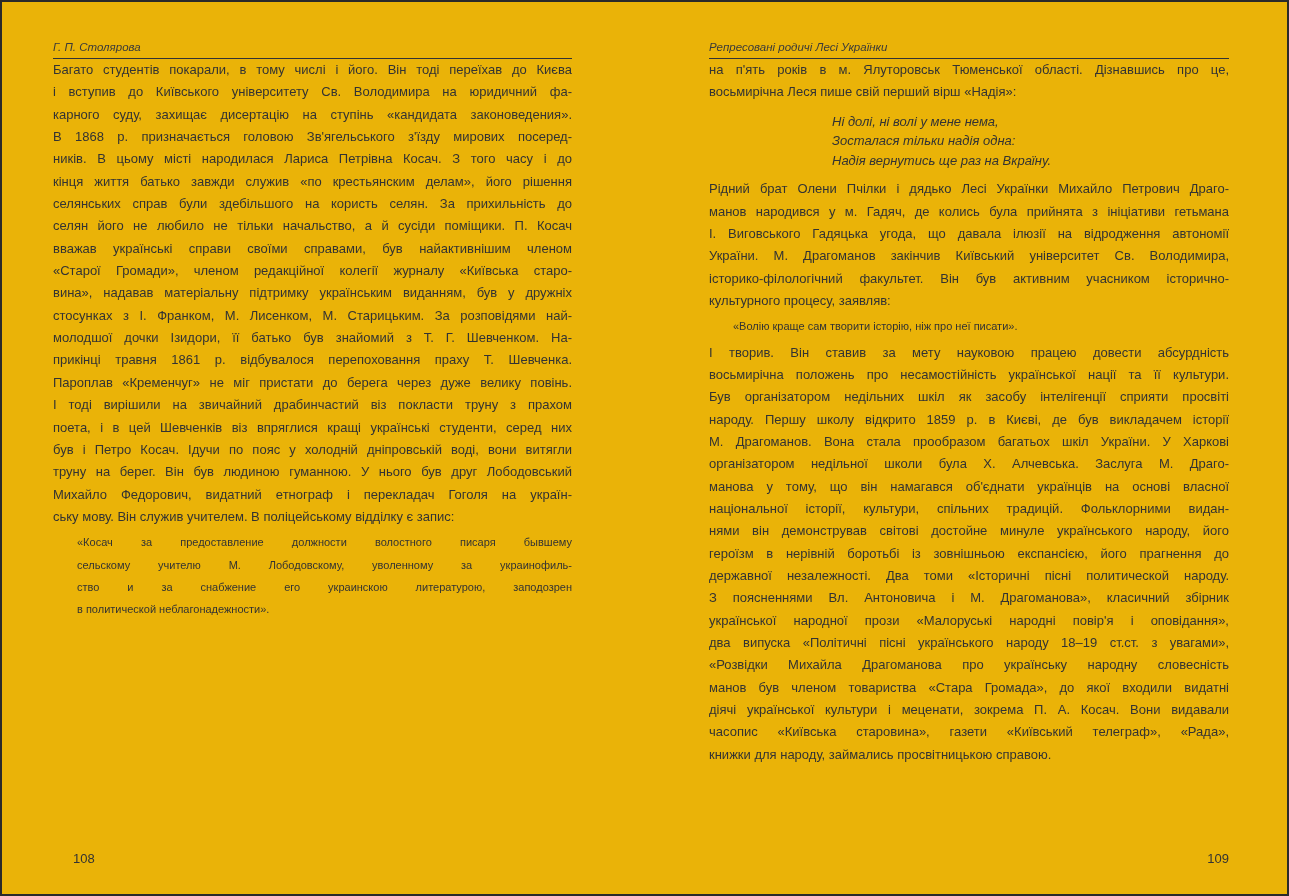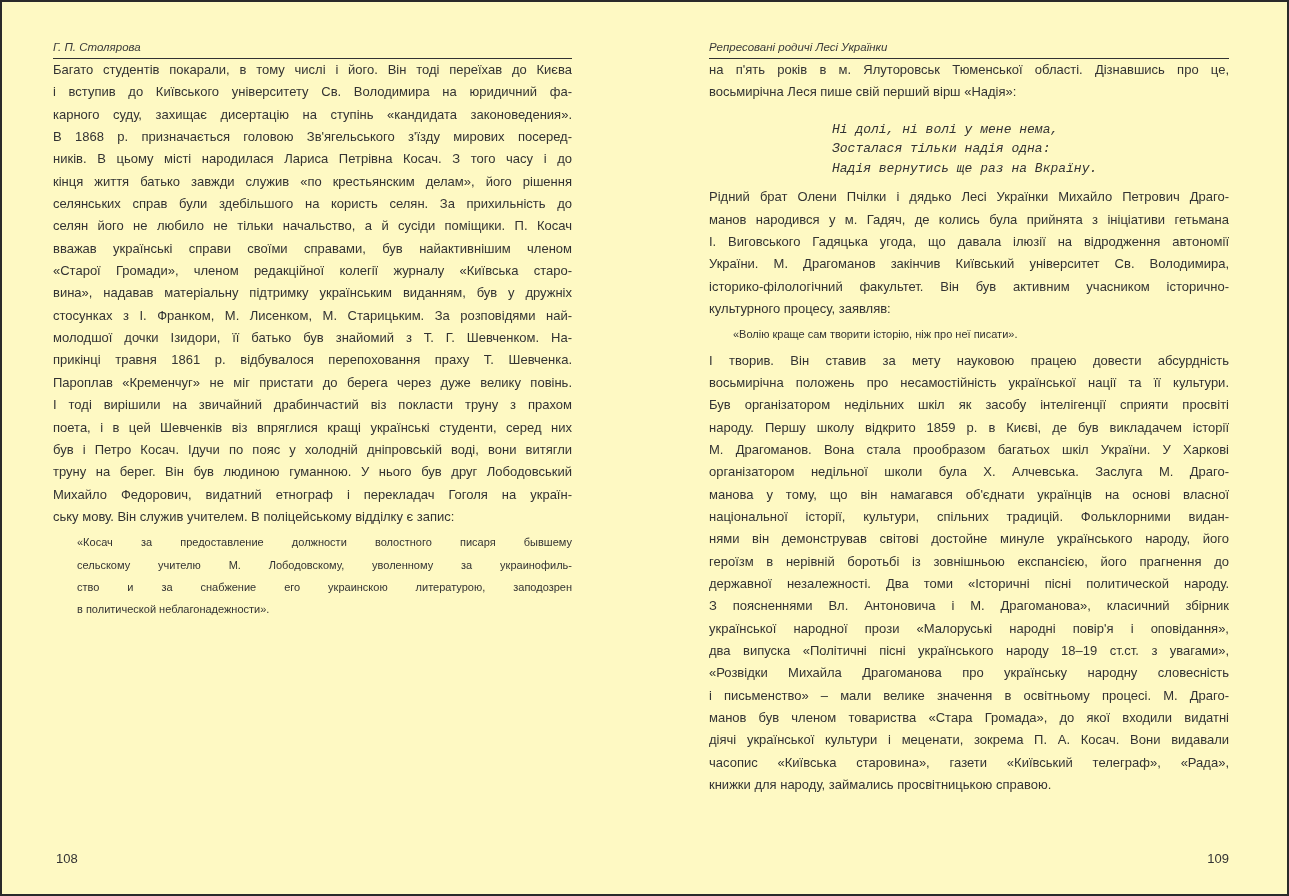--- a/index.html
+++ b/index.html
@@ -2,45 +2,45 @@
 <html><head>
   <meta charset="utf-8">
   <style>
     html, body { margin: 0; padding: 0; }
     body {
       width: 1289px; height: 896px; background: #ffffff; overflow: hidden;
       font-family: "Liberation Sans", sans-serif; color: #333333;
     }
     .frame {
       position: absolute; left: 0; top: 0; width: 1285px; height: 892px;
-      border: 2px solid #2a2a2a; background: #fef9c3;
+      border: 2px solid #2a2a2a; background: #eab308;
     }
     .page { position: absolute; top: 0; height: 892px; }
     .page.left { left: 51px; width: 519px; }
     .page.right { left: 707px; width: 520px; }
     .running-head {
       position: absolute; top: 38px; left: 0; right: 0;
       font-size: 11.5px; font-style: italic; color: #3a3a3a;
       padding-bottom: 4px; border-bottom: 1px solid #333333; height: 14px; line-height: 14px;
     }
     .page.right .running-head { text-align: left; }
     .body { position: absolute; top: 57px; left: 0; right: 0; }
     .p {
       font-size: 13px; line-height: 22.35px; text-align: justify; margin: 0;
       text-align-last: justify;
     }
     .p.last { text-align-last: left; }
     .quote {
       font-size: 11px; line-height: 22.35px; margin: 3px 0 4px 0;
       padding-left: 24px; text-align: justify; text-align-last: left;
     }
-    .poem { margin: 16px 0 8px 123px; font-size: 13px; line-height: 19.5px; font-style: italic; font-family: Liberation Mono, monospace; }
+    .poem { margin: 8px 0 8px 123px; font-size: 13px; line-height: 19.5px; font-style: italic; }
     .poem div { white-space: nowrap; }
     .folio { position: absolute; top: 849px; font-size: 13px; color: #333; }
-    .page.left .folio { left: 3px; }
+    .page.left .folio { left: 20px; }
     .page.right .folio { right: 0; }
     .line { display: block; }
   </style>
 </head>
 <body>
 
 <div class="frame">
 
   <div class="page left">
     <div class="running-head">Г. П. Столярова</div>
@@ -124,21 +124,20 @@
         <span class="line">організатором недільної школи була Х. Алчевська. Заслуга М. Драго-</span>
         <span class="line">манова у тому, що він намагався об'єднати українців на основі власної</span>
         <span class="line">національної історії, культури, спільних традицій. Фольклорними видан-</span>
         <span class="line">нями він демонстрував світові достойне минуле українського народу, його</span>
         <span class="line">героїзм в нерівній боротьбі із зовнішньою експансією, його прагнення до</span>
         <span class="line">державної незалежності. Два томи «Історичні пісні политической народу.</span>
         <span class="line">З поясненнями Вл. Антоновича і М. Драгоманова», класичний збірник</span>
         <span class="line">української народної прози «Малоруські народні повір'я і оповідання»,</span>
         <span class="line">два випуска «Політичні пісні українського народу 18–19 ст.ст. з увагами»,</span>
         <span class="line">«Розвідки Михайла Драгоманова про українську народну словесність</span>
-        <span class="line">і письменство» – мали велике значення в освітньому процесі. М. Драго-</span>
         <span class="line">манов був членом товариства «Стара Громада», до якої входили видатні</span>
         <span class="line">діячі української культури і меценати, зокрема П. А. Косач. Вони видавали</span>
         <span class="line">часопис «Київська старовина», газети «Київський телеграф», «Рада»,</span>
       </div>
       <div class="p last">
         <span class="line">книжки для народу, займались просвітницькою справою.</span>
       </div>
 
     </div>
     <div class="folio">109</div>

